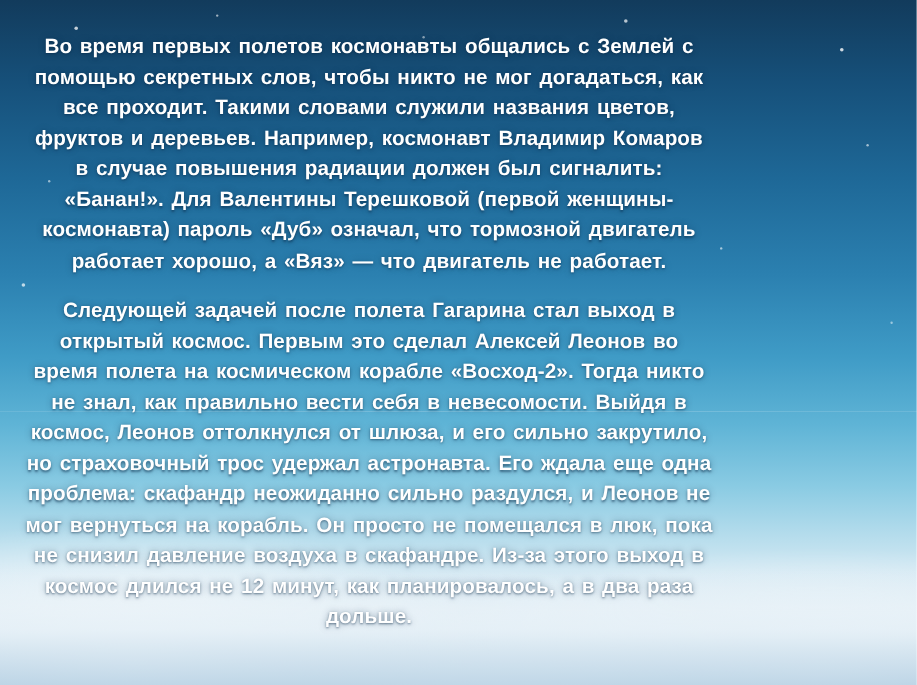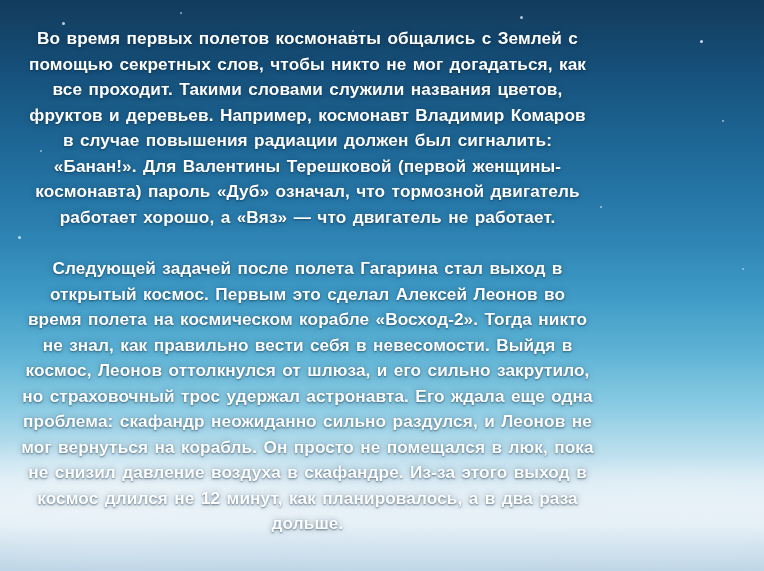--- a/index.html
+++ b/index.html
@@ -93,21 +93,21 @@
     font-weight: bold;
     font-size: 17.2px;
     line-height: 25.5px;
     letter-spacing: 0.1px;
     text-shadow: 0 1px 2px rgba(10,40,70,0.55), 0 0 6px rgba(10,40,70,0.35);
     margin: 0;
     word-spacing: 1.5px;
   }
 
   .para + .para {
-    margin-top: 26px;
+    margin-top: 16px;
   }
 </style>
 </head>
 <body>
 
 <div class="slide">
 
   <div class="bg-sky"></div>
 
   <div class="star" style="left:62px;  top:22px;  width:3px; height:3px; opacity:.75;"></div>

